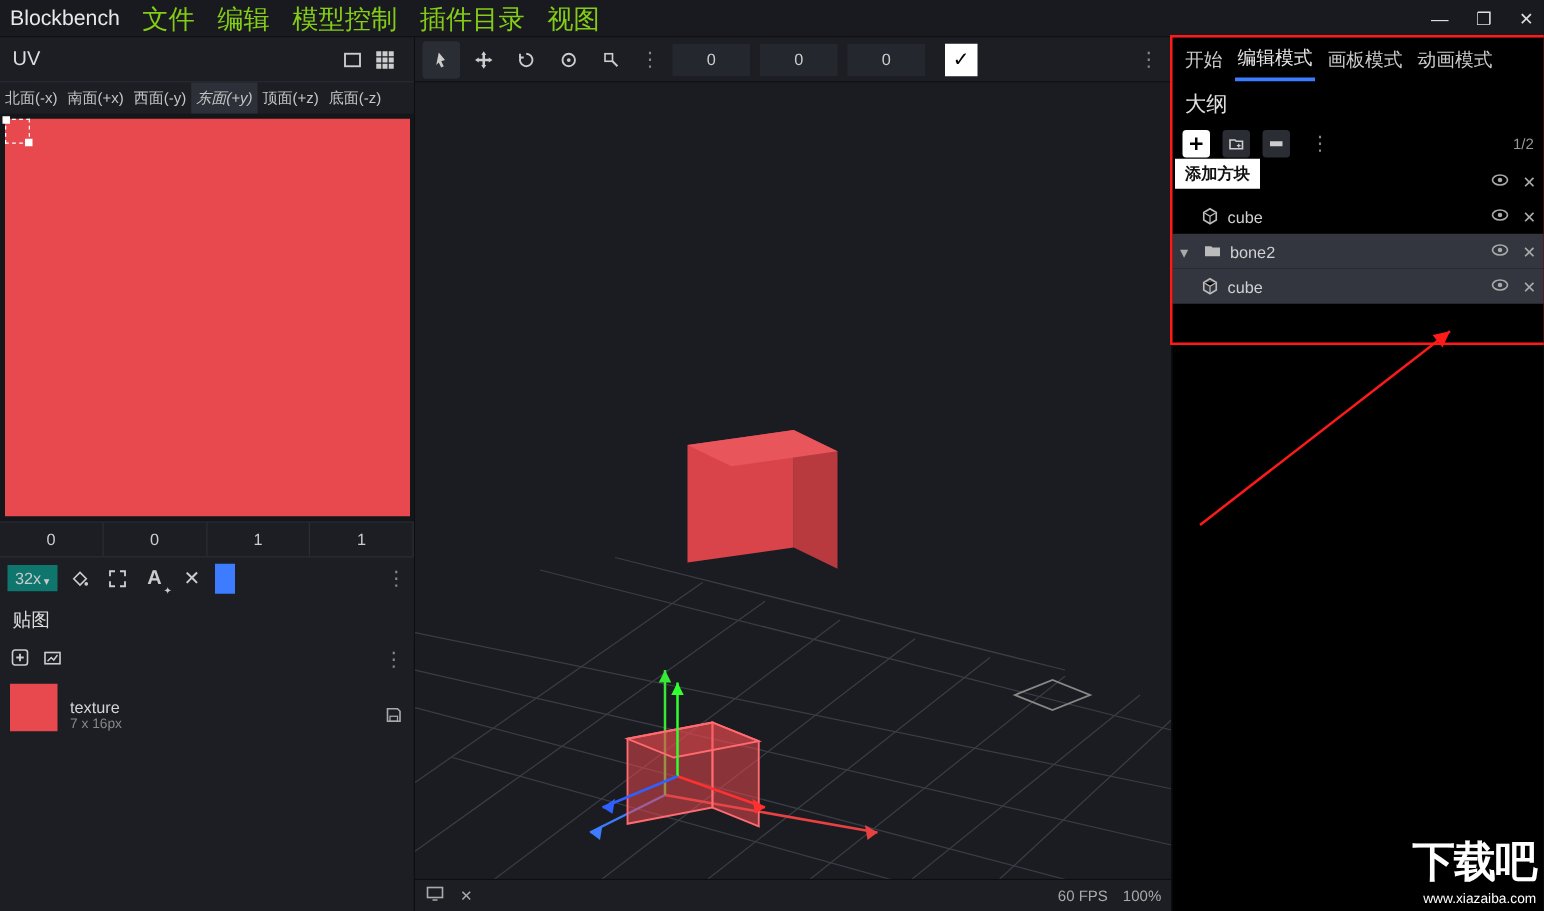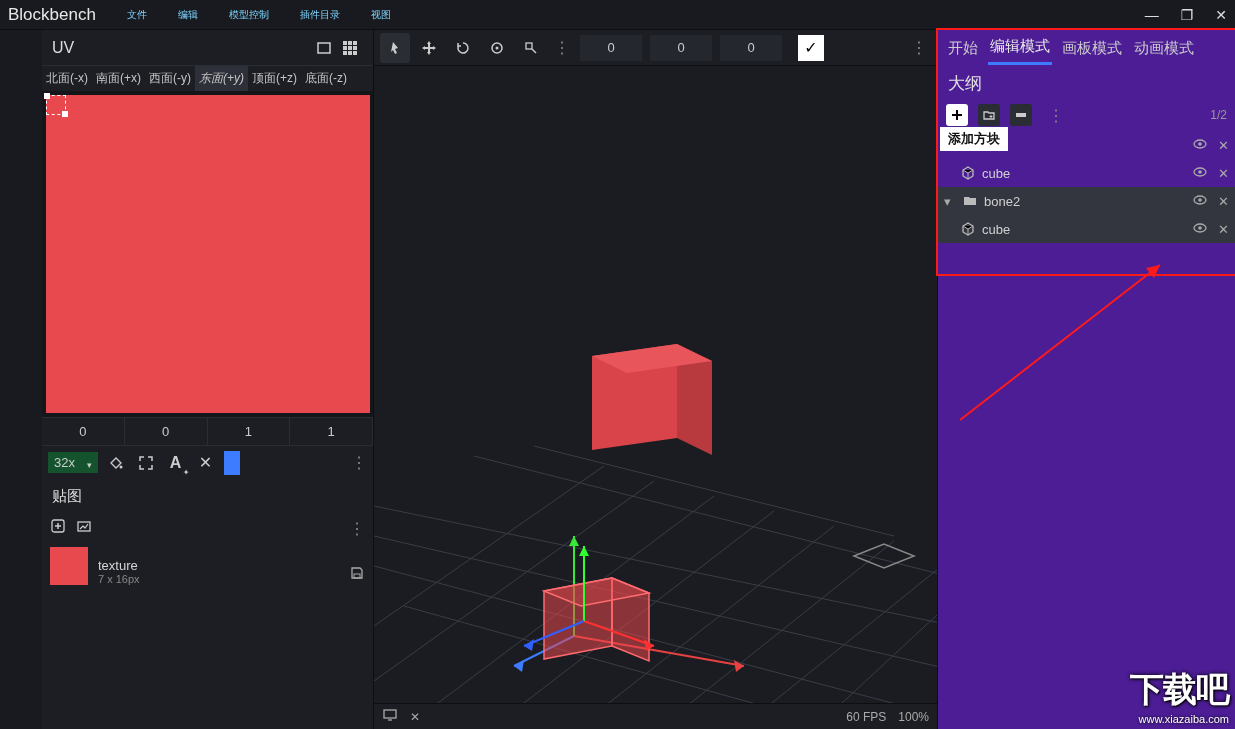--- a/index.html
+++ b/index.html
@@ -1,24 +1,24 @@
 <!DOCTYPE html>
 <html><head>
 <meta charset="utf-8">
 <style>
 * { margin: 0; padding: 0; box-sizing: border-box; font-family: -apple-system, "Segoe UI", Arial, sans-serif; user-select: none; }
 body { width: 1235px; height: 729px; background: #181a1f; color: #ccc; overflow: hidden; position: relative; }
 .titlebar { height: 30px; background: #181a1f; display: flex; align-items: center; padding: 0 8px; border-bottom: 1px solid #0d0e10; }
 .titlebar .brand { font-weight: 500; font-size: 17px; color: #e8e8e8; margin-right: 18px; }
 .titlebar .menu { display: flex; gap: 18px; }
-.titlebar .menu span { font-size: 10px; color: #7dd3fc; cursor: pointer; margin-left: 13px; }
+.titlebar .menu span { font-size: 21px; color: #84cc16; cursor: pointer; }
 .titlebar .window-controls { margin-left: auto; display: flex; gap: 22px; }
 .titlebar .window-controls span { font-size: 14px; color: #ddd; cursor: pointer; }
 
-.main { display: flex; height: calc(100% - 30px); margin-left: 42px; }
+.main { display: flex; height: calc(100% - 30px); }
 
 .left-panel { width: 332px; background: #1c1e24; display: flex; flex-direction: column; border-right: 1px solid #0d0e10; }
 .panel-header { height: 36px; display: flex; align-items: center; padding: 0 10px; background: #1c1e24; border-bottom: 1px solid #2a2d34; }
 .panel-header .title { font-size: 16px; color: #ddd; flex: 1; }
 .panel-header .ctrl { width: 26px; height: 26px; display: flex; align-items: center; justify-content: center; cursor: pointer; color: #ccc; }
 
 .face-tabs { display: flex; flex-wrap: wrap; font-size: 12px; color: #c5c5c5; background: #1c1e24; }
 .face-tabs span { padding: 4px 4px; cursor: pointer; }
 .face-tabs span.active { background: #2d3038; font-style: italic; }
 
@@ -26,21 +26,21 @@
 .uv-canvas .red { position: absolute; left: 4px; top: 4px; width: 324px; height: 318px; background: #e8494f; }
 .uv-canvas .sel { position: absolute; left: 4px; top: 4px; width: 20px; height: 20px; border: 1px dashed #fff; }
 .uv-canvas .sel::before,.uv-canvas .sel::after { content:""; position:absolute; width:6px; height:6px; background:#fff; }
 .uv-canvas .sel::before { left:-3px; top:-3px; }
 .uv-canvas .sel::after { right:-3px; bottom:-3px; }
 
 .uv-numbers { display: flex; height: 28px; background: #1c1e24; border-top: 1px solid #2a2d34; }
 .uv-numbers div { flex: 1; display: flex; align-items: center; justify-content: center; font-size: 13px; color: #ccc; border-right: 1px solid #2a2d34; }
 
 .uv-toolbar { height: 34px; display: flex; align-items: center; gap: 6px; padding: 0 6px; background: #1c1e24; border-top: 1px solid #2a2d34; }
-.uv-toolbar .zoom { font-size: 13px; color: #ccc; background: #14532d; padding: 3px 6px; display:flex; align-items:flex-end; gap:12px; }
+.uv-toolbar .zoom { font-size: 13px; color: #ccc; background: #0f766e; padding: 3px 6px; display:flex; align-items:flex-end; gap:2px; }
 .uv-toolbar .tool { width: 24px; height: 24px; display: flex; align-items: center; justify-content: center; color: #ccc; cursor: pointer; }
 .uv-toolbar .swatch { width: 16px; height: 24px; background: #3d7cff; }
 .uv-toolbar .grow { flex: 1; }
 .uv-toolbar .dots { color: #888; cursor: pointer; }
 
 .texture-section .panel-header2 { height: 34px; display: flex; align-items: center; padding: 0 10px; font-size: 15px; color: #ddd; background: #1c1e24; }
 .texture-toolbar { height: 30px; display: flex; align-items: center; padding: 0 8px; gap: 10px; }
 .texture-toolbar .tool { color: #ccc; cursor: pointer; }
 .texture-toolbar .dots { margin-left: auto; color: #888; cursor: pointer; }
 
@@ -59,21 +59,21 @@
 .center-toolbar .check { width: 26px; height: 26px; background: #fff; display: flex; align-items: center; justify-content: center; color: #000; font-size: 16px; margin-left: 10px; }
 .center-toolbar .spacer { flex: 1; }
 .center-toolbar .dots { color: #888; margin: 0 4px; }
 
 .viewport { flex: 1; position: relative; overflow: hidden; background: #1a1c21; }
 .viewport svg { position: absolute; left: 0; top: 0; }
 
 .status-bar { height: 26px; display: flex; align-items: center; padding: 0 8px; gap: 12px; font-size: 12px; color: #aaa; background: #1c1e24; border-top: 1px solid #0d0e10; }
 .status-bar .grow { flex: 1; }
 
-.right-panel { width: 298px; background: #4c1d95; border-left: 1px solid #0d0e10; position: relative; }
+.right-panel { width: 298px; background: #000000; border-left: 1px solid #0d0e10; position: relative; }
 .right-highlight { position: absolute; left: -2px; top: -2px; right: -2px; height: 248px; border: 2px solid #ff1a1a; pointer-events: none; z-index: 50; }
 .mode-tabs { height: 36px; display: flex; align-items: center; gap: 8px; padding: 0 8px; font-size: 15px; }
 .mode-tabs span { color: #ccc; cursor: pointer; padding: 6px 2px; }
 .mode-tabs span.active { color: #e8e8e8; border-bottom: 3px solid #3d7cff; }
 
 .outliner-title { padding: 6px 10px 4px; font-size: 17px; color: #e0e0e0; }
 .outliner-toolbar { height: 32px; display: flex; align-items: center; padding: 0 8px; gap: 10px; position: relative; }
 .outliner-toolbar .tool { width: 22px; height: 22px; display: flex; align-items: center; justify-content: center; color: #ccc; cursor: pointer; background: #2a2d34; border-radius: 3px; }
 .outliner-toolbar .tool.white { background: #fff; color: #000; }
 .outliner-toolbar .count { margin-left: auto; font-size: 12px; color: #999; }

